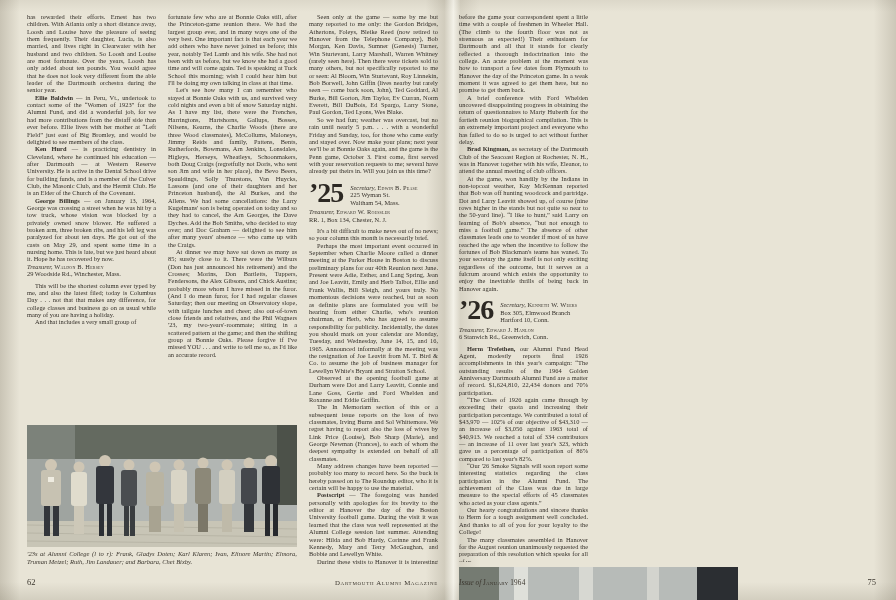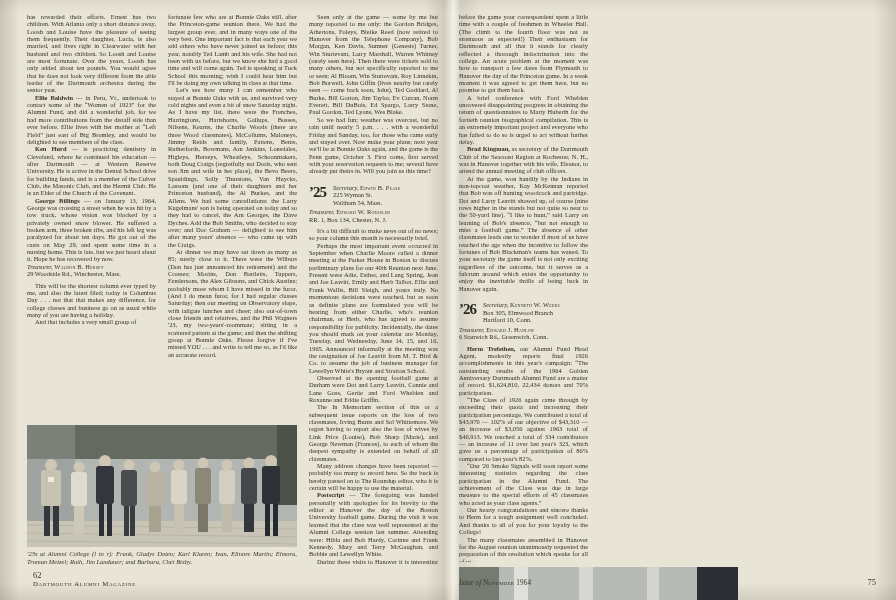--- a/index.html
+++ b/index.html
@@ -19,31 +19,31 @@
   .lcols{display:flex;gap:12px;height:408px;overflow:hidden;}
   .col{width:129px;font-size:6.4px;line-height:7.35px;text-align:justify;overflow:hidden;
        -webkit-hyphens:auto;hyphens:auto;}
   .col.c3l{width:129px;height:551px;}
   .rcol1{width:129px;height:549px;}
   .rblock{width:279px;}
   p{margin:0;text-indent:8px;}
   p.flow{text-indent:0;}
   .lead{font-weight:bold;}
   .chead{display:flex;gap:7px;margin:8px 0 2px;align-items:flex-start;}
-  .cnum{font-size:15px;font-weight:bold;line-height:19px;letter-spacing:-1px;color:#2c2823;}
+  .cnum{font-size:28px;font-weight:bold;line-height:19px;letter-spacing:-1px;color:#2c2823;}
   .cinfo{font-size:6.4px;line-height:7.5px;padding-top:1px;text-align:left;}
   .iti{font-style:italic;}
   .sc{font-variant-caps:small-caps;letter-spacing:.2px;}
   .tline{font-size:6.4px;line-height:7.5px;text-align:left;}
   .tgap{margin-bottom:4px;}
   .photoL{width:270px;height:122px;margin-top:4px;display:block;}
   .photoR{width:279px;height:226px;margin-top:5px;display:block;}
   .cap{font-style:italic;font-size:6.5px;line-height:7.6px;margin-top:3px;text-align:justify;color:#3a352d;}
   .footer{position:absolute;bottom:13px;display:flex;justify-content:space-between;align-items:baseline;}
-  .pl .footer{left:33px;right:10px;flex-direction:column;}
+  .pl .footer{left:27px;right:10px;}
   .pr .footer{left:11px;right:20px;}
   .pagenum{font-size:8.5px;color:#3a352d;}
   .mag{font-size:6.8px;font-variant-caps:small-caps;letter-spacing:.7px;color:#3a352d;}
   .issue{font-size:7.2px;color:#3a352d;}
   .issue .iti{}
   .issue .sc{font-variant-caps:small-caps;}
 </style>
 </head>
 <body>
 
@@ -281,17 +281,17 @@
                 <rect x="-11" y="81" width="9" height="52" fill="#26292e"></rect>
                 <rect x="4" y="81" width="9" height="52" fill="#26292e"></rect>
               </g>
           </g>
         </svg>
 
       </div>
     </div>
 
     <div class="footer">
-      <span class="issue"><span class="iti">Issue of</span> <span class="sc">November 1964</span></span>
+      <span class="issue"><span class="iti">Issue of</span> <span class="sc">January 1964</span></span>
       <span class="pagenum">75</span>
     </div>
   </div>
 </div>
 
 </body></html>

